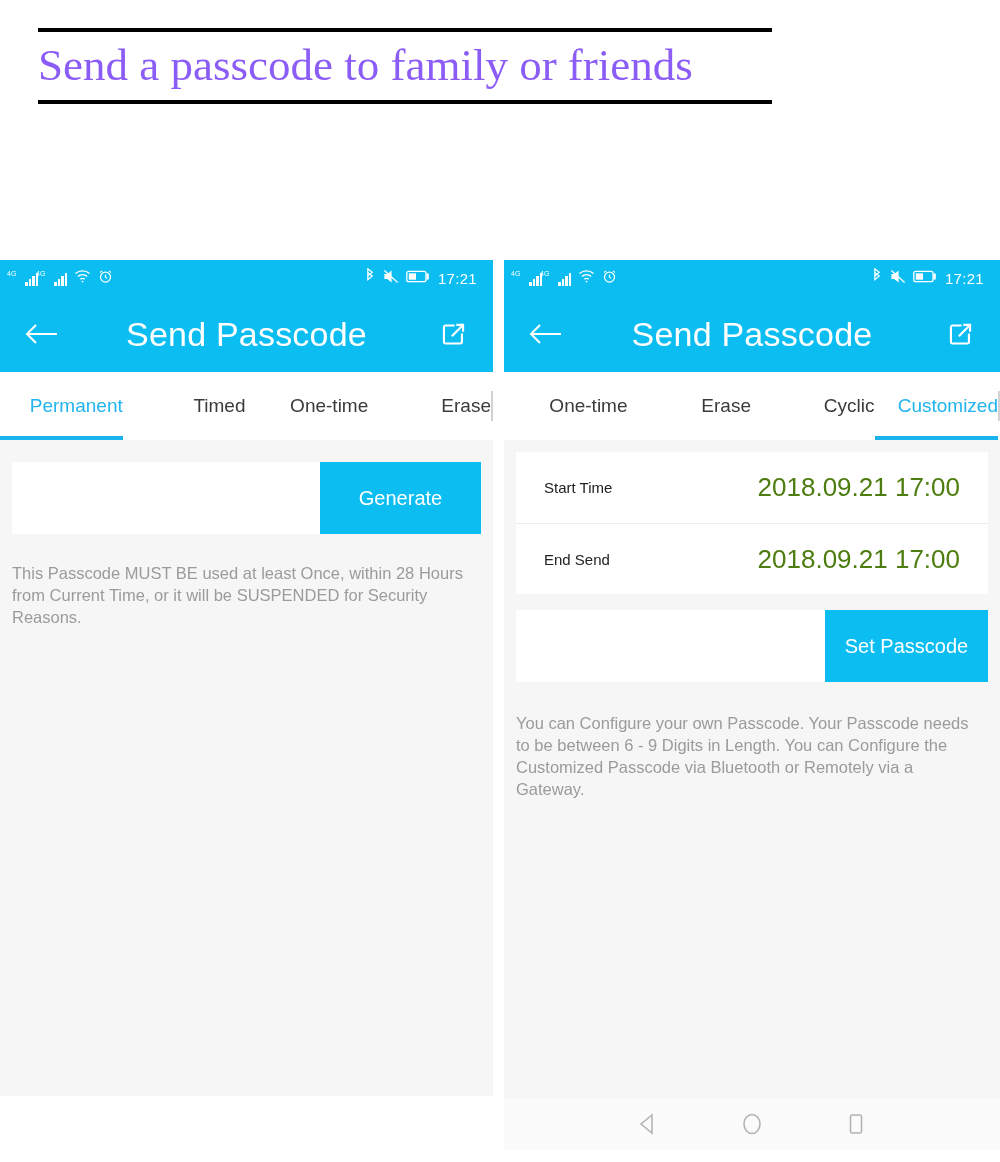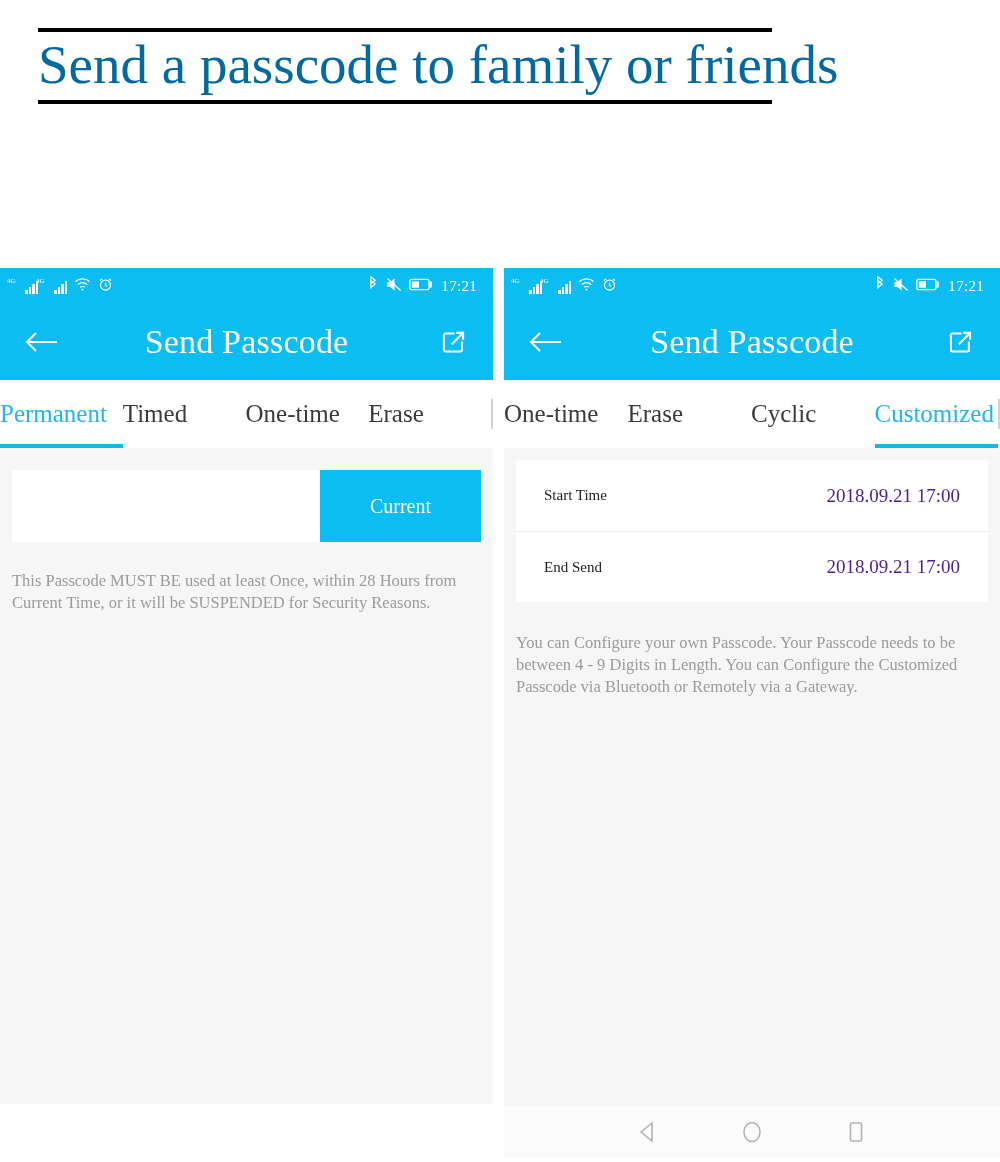--- a/index.html
+++ b/index.html
@@ -29,45 +29,44 @@
     top: 28px;
     width: 734px;
   }
   .title-rule {
     height: 4px;
     background: #000000;
     width: 100%;
   }
   #promo-title {
     font-family: "Liberation Serif", serif;
-    font-size: 55px;
+    font-size: 45px;
     line-height: 62px;
-    color: #0369a1;
+    color: #8b5cf6;
     white-space: nowrap;
     padding: 2px 0 4px 0;
     letter-spacing: 0px;
   }
   #promo-sub {
     position: absolute;
     left: 42px;
     top: 124px;
     width: 850px;
     font-family: "Liberation Serif", serif;
     font-size: 27px;
     line-height: 52px;
     color: #111111;
   }
 
   
   .phone {
     position: absolute;
-    top: 268px;
+    top: 260px;
     background: #f6f6f6;
     overflow: hidden;
-    font-family: Liberation Serif, serif;
   }
   #phone-left  { left: 0px;   width: 493px; height: 836px; }
   #phone-right { left: 504px; width: 496px; height: 890px; }
 
   
   .statusbar {
     position: relative;
     height: 36px;
     background: #0cbdf2;
     color: #ffffff;
@@ -131,22 +130,22 @@
     position: relative;
     height: 68px;
     background: #ffffff;
     display: flex;
     align-items: stretch;
   }
   .tab {
     flex: 1 1 0;
     display: flex;
     align-items: center;
-    justify-content: flex-start;
-    font-size: 25px;
+    justify-content: flex-end;
+    font-size: 19px;
     color: #3b3b3b;
     position: relative;
     padding-bottom: 0;
   }
   .tab.active { color: #22b4ef; }
   .tab.active::after {
     content: "";
     position: absolute;
     left: 0; right: 0; bottom: 0;
     height: 4px;
@@ -199,21 +198,21 @@
   .time-row {
     height: 71px;
     display: flex;
     align-items: center;
     justify-content: space-between;
     padding: 0 28px;
     box-sizing: border-box;
   }
   .time-row + .time-row { border-top: 1px solid #ededed; }
   .time-label { font-size: 15px; color: #222222; }
-  .time-value { font-size: 19px; color: #4c1d95; }
+  .time-value { font-size: 26px; color: #4d7c0f; }
 
   
   .navbar {
     height: 56px;
     background: #fbfbfb;
     display: flex;
     align-items: center;
     justify-content: center;
     gap: 80px;
   }
@@ -321,21 +320,21 @@
     </div>
     <div class="tab">
       <span>Erase</span>
     </div>
     <div class="tab-edge"></div>
   </div>
 
   <div class="content">
     <div class="pass-row" style="margin:22px 12px 0 12px; height:72px;">
       <div class="pass-input" placeholder=""></div>
-      <div class="pass-btn" style="width:161px;">Current</div>
+      <div class="pass-btn" style="width:161px;">Generate</div>
     </div>
     <div class="hint" style="margin:28px 12px 0 12px; width:455px;">This Passcode MUST BE used at least Once, within 28 Hours from Current Time, or it will be SUSPENDED for Security Reasons.</div>
   </div>
 
 </div>
 
 <div class="phone" id="phone-right">
 
   <div class="statusbar">
     <div class="sb-left">
@@ -435,22 +434,26 @@
       <div class="time-row">
         <span class="time-label">Start Time</span>
         <span class="time-value">2018.09.21 17:00</span>
       </div>
       <div class="time-row">
         <span class="time-label">End Send</span>
         <span class="time-value">2018.09.21 17:00</span>
       </div>
     </div>
 
-
-    <div class="hint" style="margin:30px 12px 0 12px; width:470px;">You can Configure your own Passcode. Your Passcode needs to be between 4 - 9 Digits in Length. You can Configure the Customized Passcode via Bluetooth or Remotely via a Gateway.</div>
+    <div class="pass-row" style="margin:16px 12px 0 12px; height:72px;">
+      <div class="pass-input" placeholder=""></div>
+      <div class="pass-btn" style="width:163px;">Set Passcode</div>
+    </div>
+
+    <div class="hint" style="margin:30px 12px 0 12px; width:470px;">You can Configure your own Passcode. Your Passcode needs to be between 6 - 9 Digits in Length. You can Configure the Customized Passcode via Bluetooth or Remotely via a Gateway.</div>
   </div>
 
   <div class="navbar">
     <span class="nav-ico">
       <svg width="24" height="24" viewBox="0 0 24 24" fill="none" stroke="#7a7a7a" stroke-width="1.6">
         <path d="M16 3 5 12l11 9z"></path>
       </svg>
     </span>
     <span class="nav-ico">
       <svg width="24" height="24" viewBox="0 0 24 24" fill="none" stroke="#7a7a7a" stroke-width="1.6">

